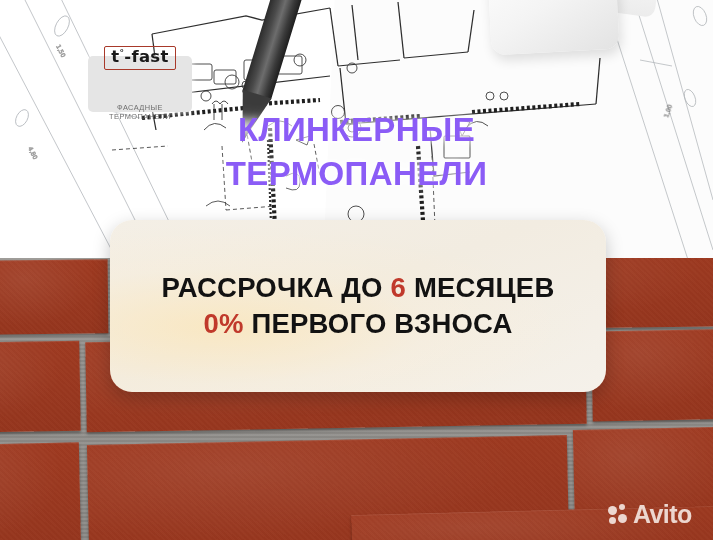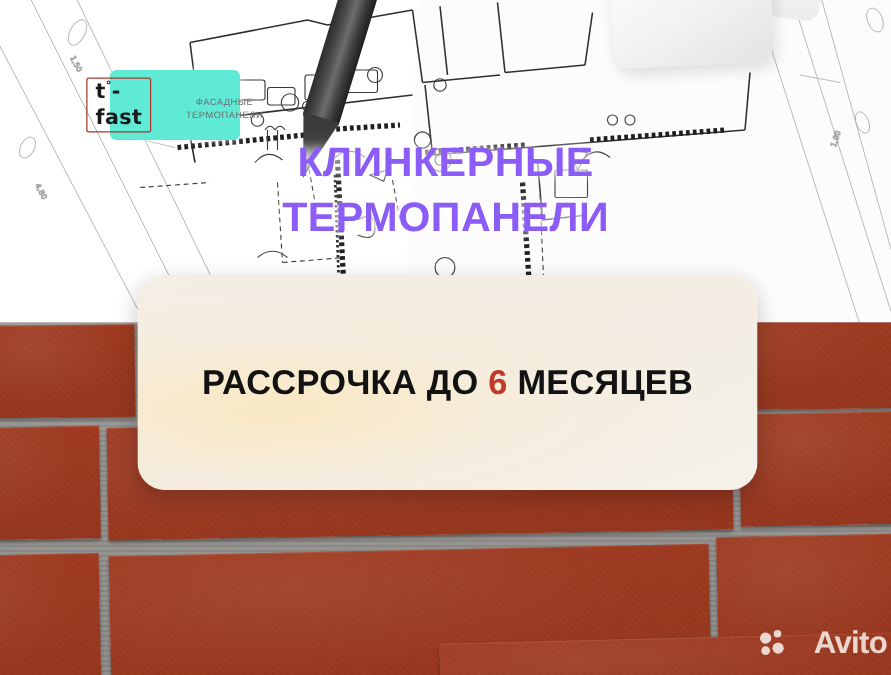--- a/index.html
+++ b/index.html
@@ -123,24 +123,24 @@
       radial-gradient(ellipse at 30% 25%, rgba(255,255,255,0.07), rgba(0,0,0,0) 60%),
       repeating-linear-gradient(45deg, rgba(0,0,0,0.016) 0 2px, rgba(255,255,255,0.016) 2px 4px);
     pointer-events: none;
   }
 
   
   .logo-badge {
     position: absolute;
     left: 88px; top: 56px;
     width: 104px; height: 56px;
-    background: #5eead4;
+    background: #e5e5e5;
     border-radius: 5px;
     display: flex;
-    flex-direction: row;
+    flex-direction: column;
     align-items: center;
     justify-content: center;
     box-shadow: 0 0 6px rgba(255,255,255,0.9);
     gap: 28px;
   }
   .logo-mark {
     border: 1.6px solid #a8392a;
     border-radius: 2px;
     padding: 0px 6px 1px 6px;
     font-size: 16.5px;
@@ -205,21 +205,21 @@
     white-space: nowrap;
   }
   .accent { color: #c0392b; }
 
   
   .avito {
     position: absolute;
     left: 608px; top: 502px;
     display: flex;
     align-items: center;
-    gap: 21px;
+    gap: 3px;
     opacity: 0.93;
   }
   .avito-dots {
     position: relative;
     width: 22px; height: 22px;
   }
   .avito-dots i {
     position: absolute;
     border-radius: 50%;
     background: #f3e3dd;
@@ -374,20 +374,23 @@
 
   <div class="headline">
     <span>КЛИНКЕРНЫЕ</span>
     <span>ТЕРМОПАНЕЛИ</span>
   </div>
 
   <div class="offer-card">
     <div class="offer-line">
       <span>РАССРОЧКА ДО </span><span class="accent">6</span><span> МЕСЯЦЕВ</span>
     </div>
+    <div class="offer-line">
+      <span class="accent">0%</span><span> ПЕРВОГО ВЗНОСА</span>
+    </div>
   </div>
 
   <div class="avito">
     <span class="avito-dots">
       <i class="d1"></i>
         <i class="d2"></i>
         <i class="d3"></i>
         <i class="d4"></i>
     </span>
     <span class="avito-word">Avito</span>

